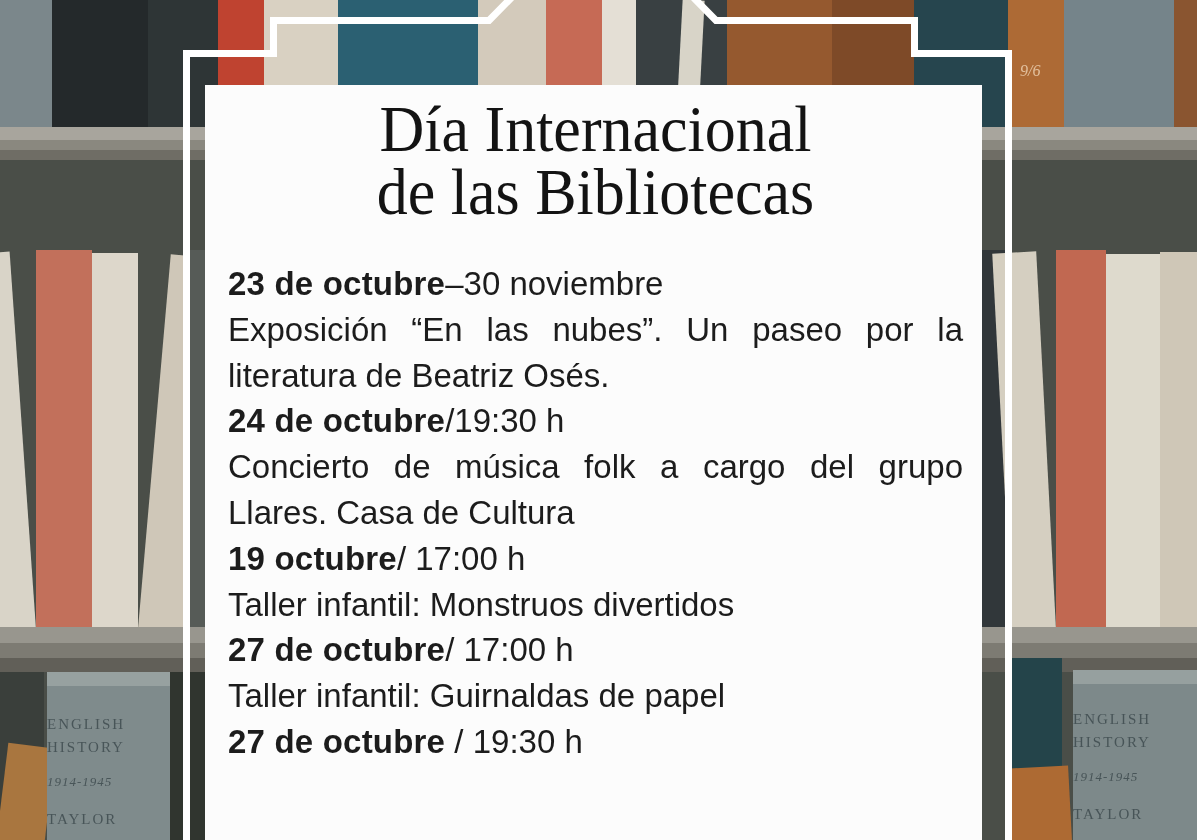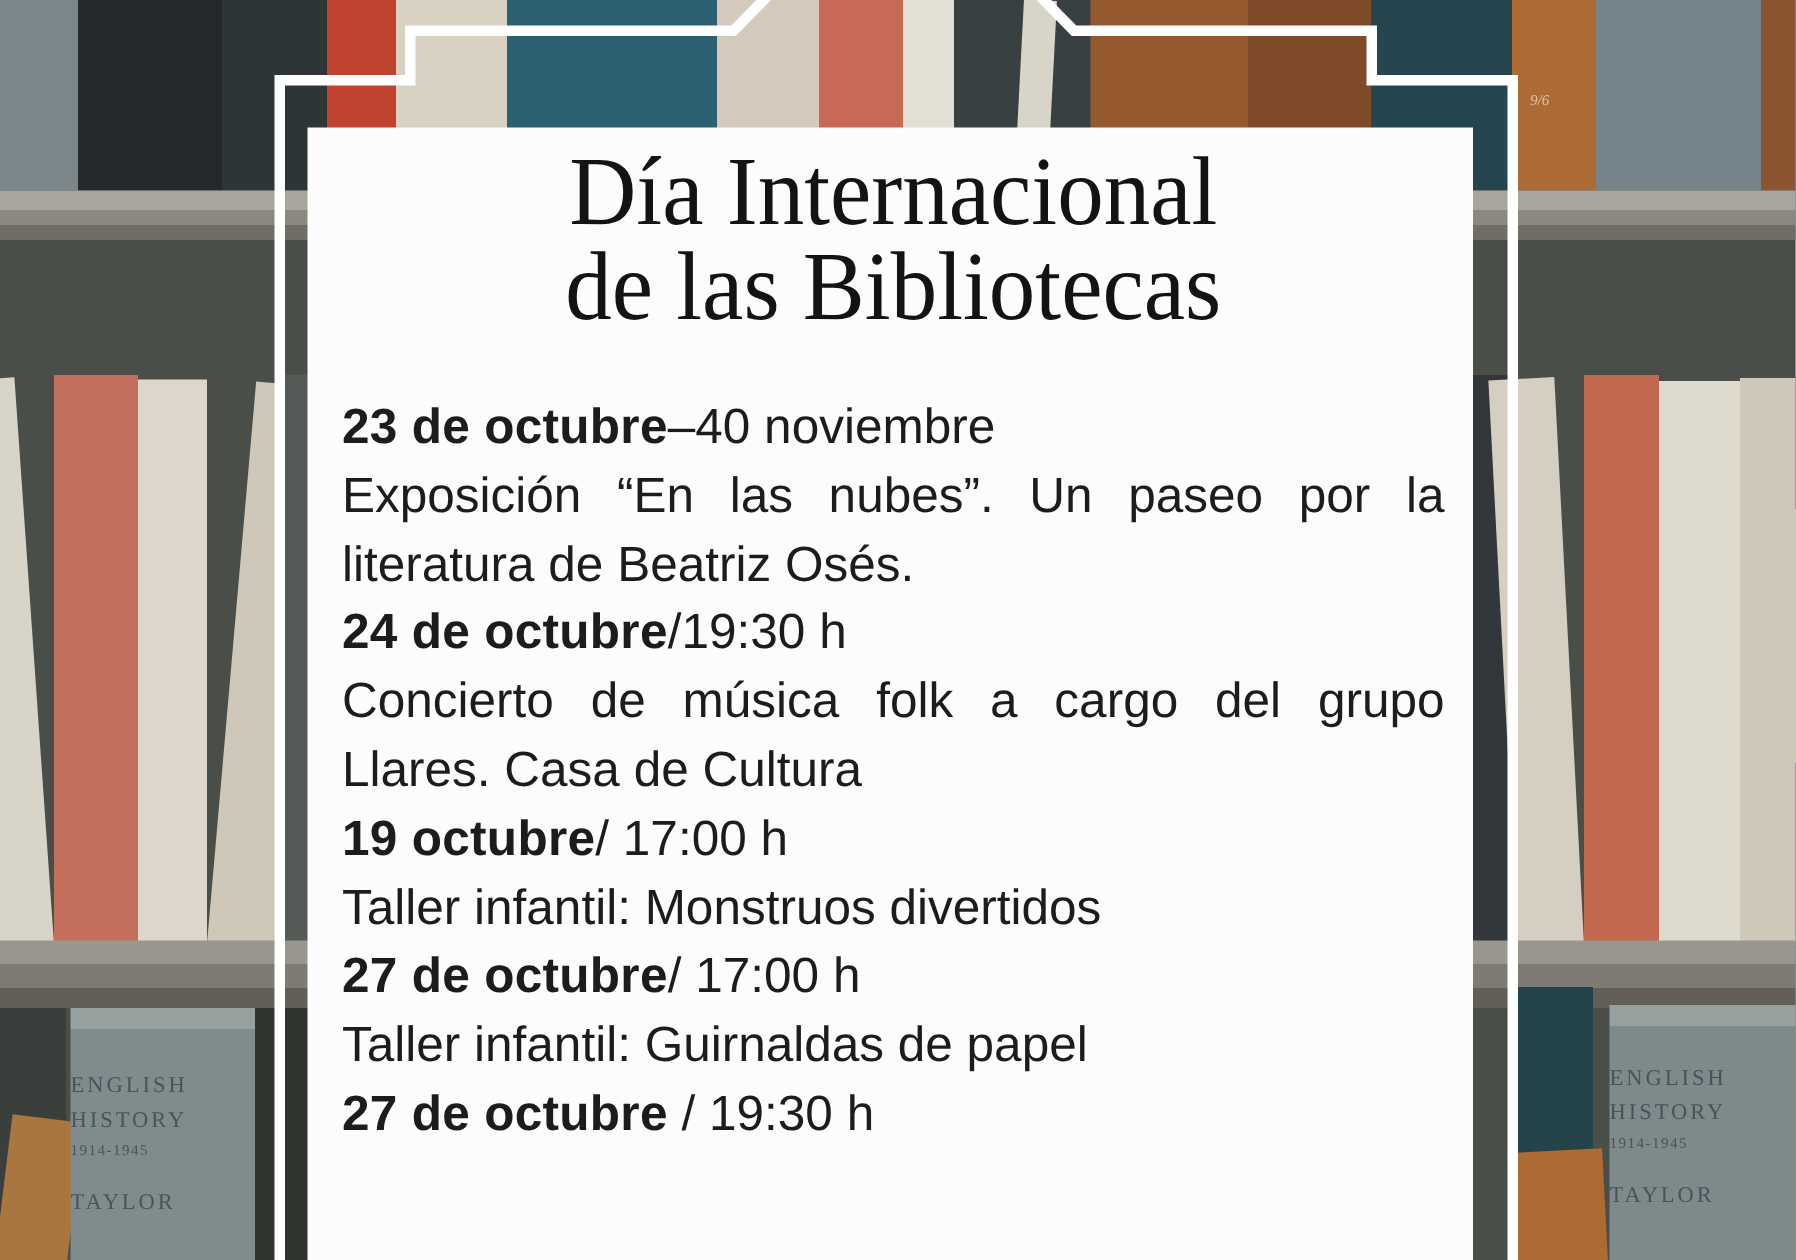--- a/index.html
+++ b/index.html
@@ -10,25 +10,25 @@
   
   #bg{position:absolute;inset:0;background:#4a4e48;}
   .book{position:absolute;}
   .pagesTex{background-image:repeating-linear-gradient(90deg,rgba(120,110,95,.25) 0 2px,rgba(255,255,255,.22) 2px 5px);}
   .leatherTex{background-image:repeating-linear-gradient(180deg,rgba(0,0,0,.18) 0 3px,rgba(255,255,255,.07) 3px 14px);}
   .shelf{position:absolute;left:0;width:1197px;}
   .spineText{
     position:absolute;color:rgba(38,52,57,.62);
     font-family:"Liberation Serif",serif;letter-spacing:2px;line-height:1.5;
   }
-  .spineText .yr{font-size:10px;letter-spacing:1px;display:block;margin-top:2px;}
+  .spineText .yr{font-size:13px;letter-spacing:1px;display:block;margin-top:14px;font-style:italic;}
   .spineText .au{font-size:15px;letter-spacing:2px;display:block;margin-top:16px;}
   .priceMark{
     position:absolute;color:rgba(255,238,214,.65);font-family:"Liberation Serif",serif;
-    font-style:italic;font-size:10px;
+    font-style:italic;font-size:16px;
   }
   
   #frame{position:absolute;left:0;top:0;pointer-events:none;}
   
   #card{
     position:absolute;left:205px;top:85px;width:777px;height:760px;
     background:#fcfcfc;box-sizing:border-box;padding:10px 19px 0 23px;
   }
   #title{
     margin:2px 0 0 0;text-align:center;font-family:"Liberation Serif","DejaVu Serif",serif;
@@ -108,19 +108,19 @@
   <path d="M 688 -8 L 716 20.5 L 914.5 20.5 L 914.5 53.5 L 1008.5 53.5 L 1008.5 844" fill="none" stroke="#ffffff" stroke-width="7"></path>
 </svg>
 
 <div id="card">
   <h1 id="title">
     <span>Día Internacional</span><br>
     <span>de las Bibliotecas</span>
   </h1>
 
   <div id="events">
-    <p class="event"><b>23 de octubre</b><span>–40 noviembre</span><br><span>Exposición “En las nubes”. Un paseo por la literatura de Beatriz Osés.</span></p>
+    <p class="event"><b>23 de octubre</b><span>–30 noviembre</span><br><span>Exposición “En las nubes”. Un paseo por la literatura de Beatriz Osés.</span></p>
     <p class="event"><b>24 de octubre</b><span>/19:30 h</span><br><span>Concierto de música folk a cargo del grupo Llares. Casa de Cultura</span></p>
     <p class="event"><b>19 octubre</b><span>/ 17:00 h</span><br><span>Taller infantil: Monstruos divertidos</span></p>
     <p class="event"><b>27 de octubre</b><span>/ 17:00 h</span><br><span>Taller infantil: Guirnaldas de papel</span></p>
     <p class="event"><b>27 de octubre</b><span> / 19:30 h</span></p>
   </div>
 </div>
 
 </body></html>

